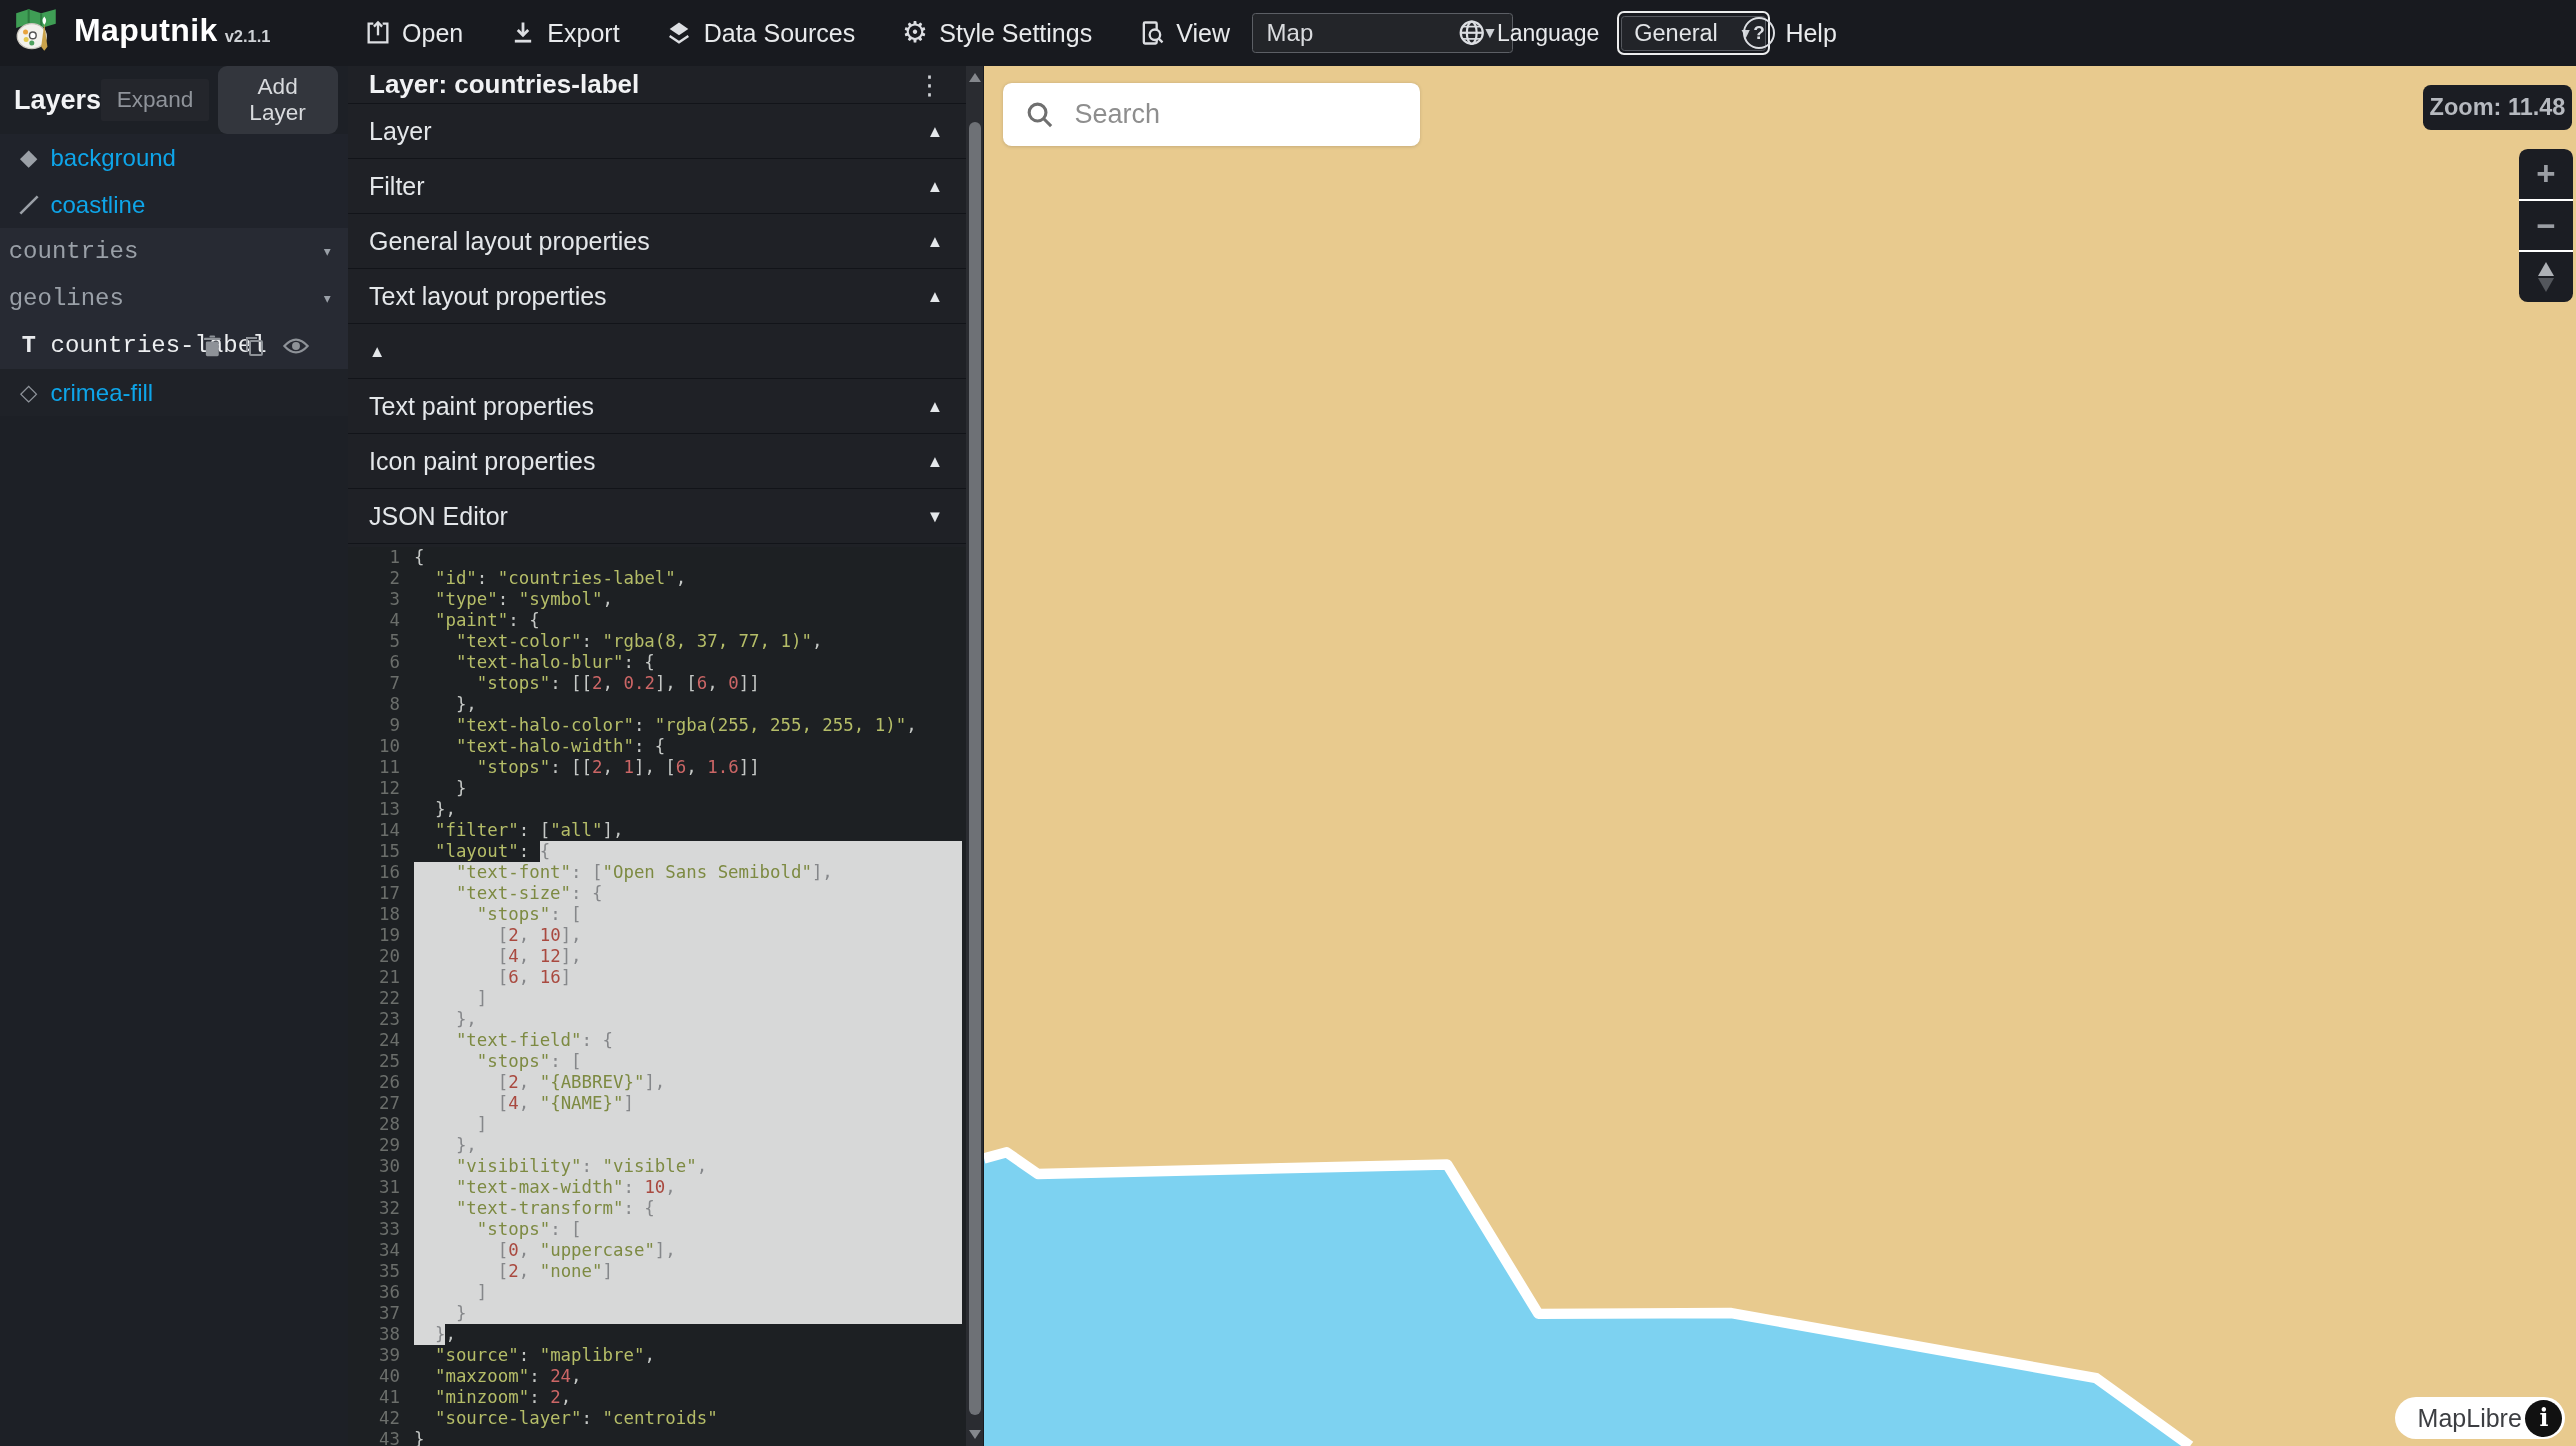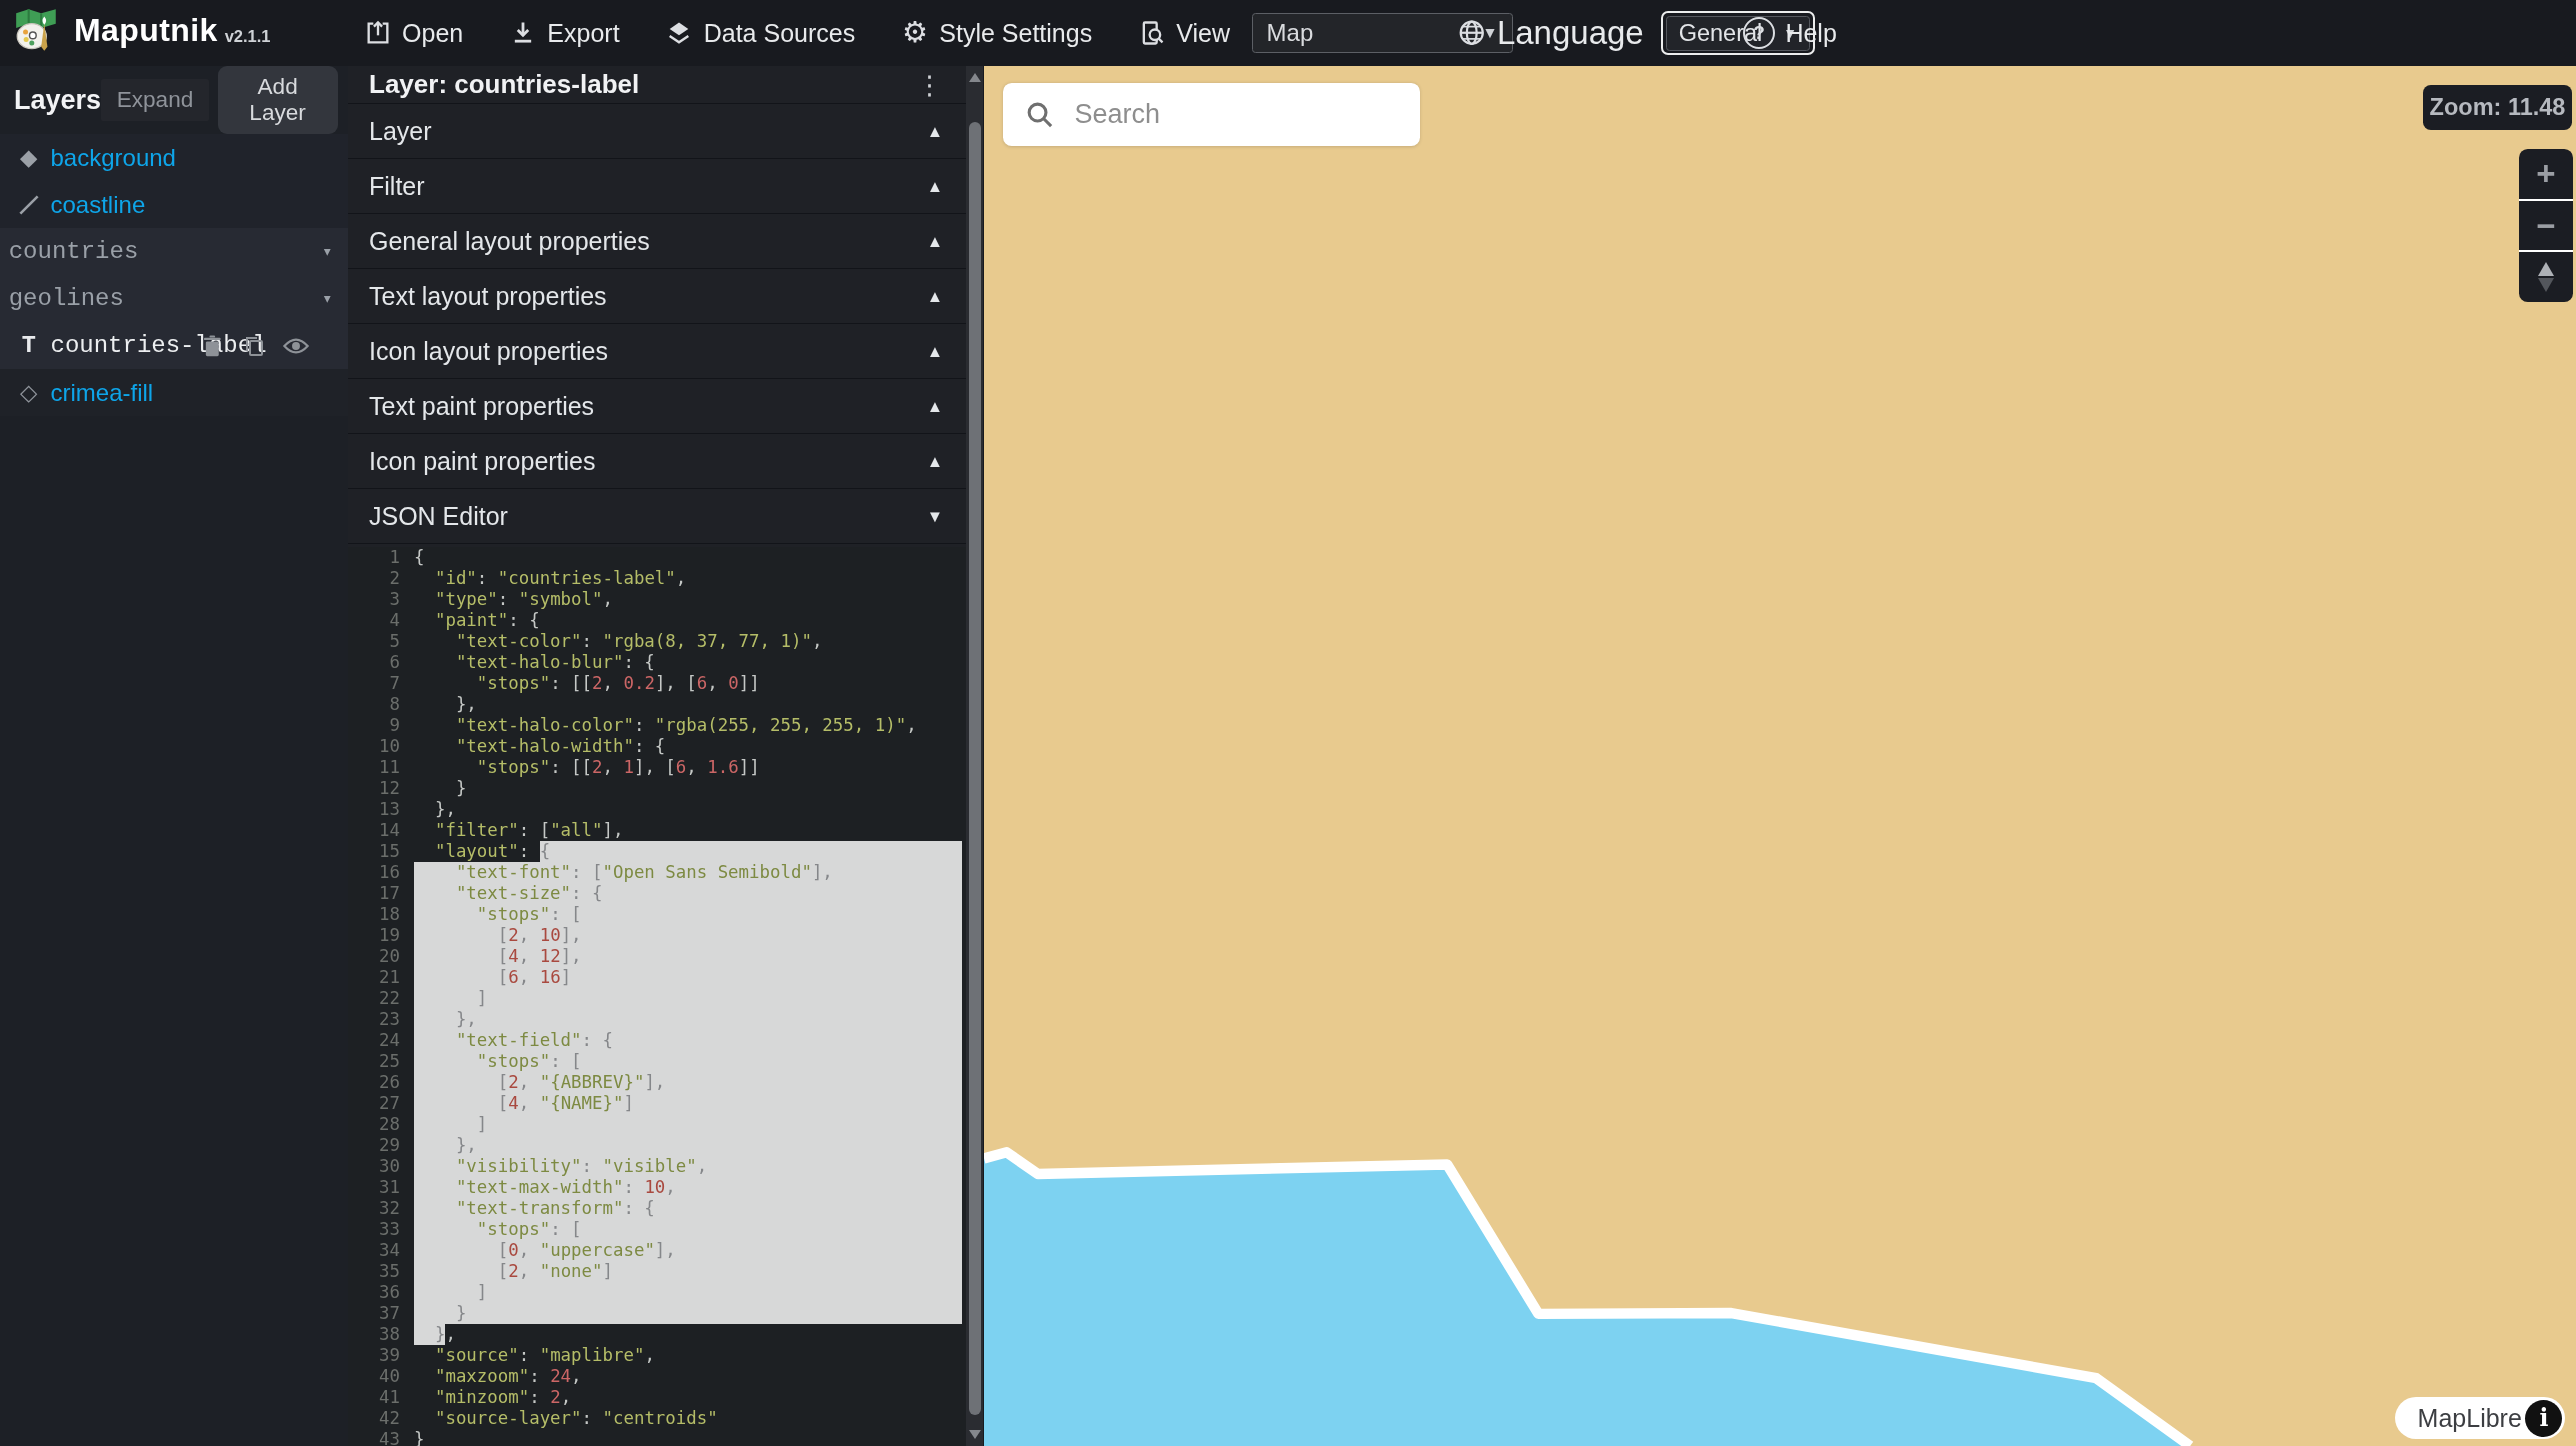--- a/index.html
+++ b/index.html
@@ -184,21 +184,21 @@
     <div class="lang">
       <span class="ic">
         <svg width="29.5" height="29.5" viewBox="0 0 24 24" fill="none" stroke="#dcdee2" stroke-width="1.8">
           <circle cx="12" cy="12" r="9"></circle>
             <ellipse cx="12" cy="12" rx="4" ry="9"></ellipse>
           <path d="M3 12 H21"></path>
             <path d="M4.5 7 H19.5" stroke-width="1.4"></path>
             <path d="M4.5 17 H19.5" stroke-width="1.4"></path>
         </svg>
       </span>
-      <span style="font-size:33px;color:#e8eaec;">Language</span>
+      <span style="font-size:23px;color:#e8eaec;">Language</span>
       <div class="lang-selwrap" style="margin-left:7px;">
         <div class="lang-sel">
           <span>General</span>
           <span class="caret" style="font-size:14px;color:#cfd2d6;">▼</span>
         </div>
       </div>
     </div>
 
     <div class="help">
       <span class="qmark">?</span>
@@ -285,21 +285,20 @@
     </div>
     <div class="p-sec">
       <span class="txt">General layout properties</span>
       <span class="arr">▲</span>
     </div>
     <div class="p-sec">
       <span class="txt">Text layout properties</span>
       <span class="arr">▲</span>
     </div>
     <div class="p-sec">
-      <span class="txt">Icon layout properties</span>
       <span class="arr">▲</span>
     </div>
     <div class="p-sec">
       <span class="txt">Text paint properties</span>
       <span class="arr">▲</span>
     </div>
     <div class="p-sec">
       <span class="txt">Icon paint properties</span>
       <span class="arr">▲</span>
     </div>

